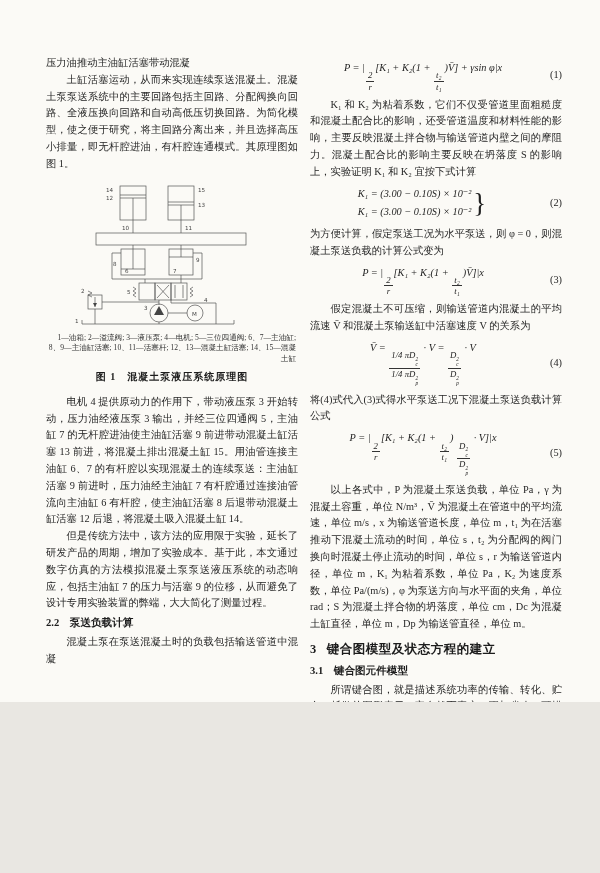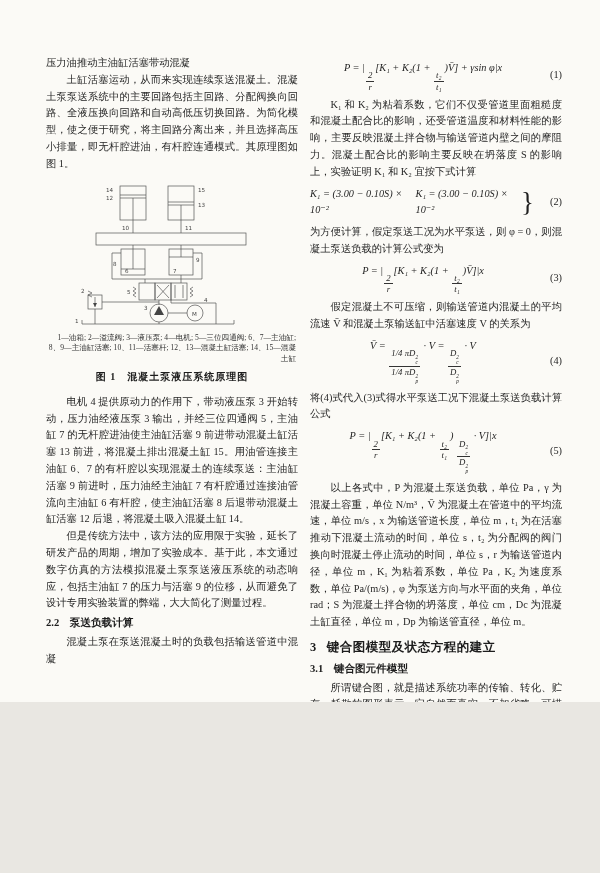--- a/index.html
+++ b/index.html
@@ -23,21 +23,21 @@
   svg .fl{fill:#444;stroke:none;}
   
   .eqrow{display:flex;align-items:center;margin:5px 0;font-size:10.3px;font-style:italic;color:#1f1f1f;}
   .eqbody{flex:1;text-align:center;}
   .eqtag{width:26px;text-align:right;font-style:normal;}
   .frac{display:inline-flex;flex-direction:column;align-items:center;vertical-align:-0.85em;margin:0 1px;font-size:.85em;line-height:1.15;}
   .frac .num{border-bottom:.8px solid #333;padding:0 2px;}
   .frac .den{padding:0 2px;}
   .stk{display:inline-flex;flex-direction:column;font-size:.6em;line-height:1.05;vertical-align:-0.5em;text-align:left;}
   .eqstack{display:inline-flex;align-items:center;}
-  .eqstack .lines{display:flex;flex-direction:row;gap:2px;text-align:left;}
+  .eqstack .lines{display:flex;flex-direction:column;gap:2px;text-align:left;}
   .brace{font-size:27px;font-weight:400;margin:0 2px;font-style:normal;}
   
   .pageno{position:absolute;left:46px;top:808px;font-size:12.5px;letter-spacing:2px;color:#2a2a2a;}
   .wanfang{position:absolute;left:40px;top:869px;font-size:17px;color:#6d6d6d;letter-spacing:1px;}
   .watermark{position:absolute;left:222px;top:792px;font-size:30px;font-weight:bold;color:#e8662b;letter-spacing:2px;font-family:"Liberation Sans","DejaVu Sans",sans-serif;}
 </style>
 </head>
 <body>
 
 <div class="page">

